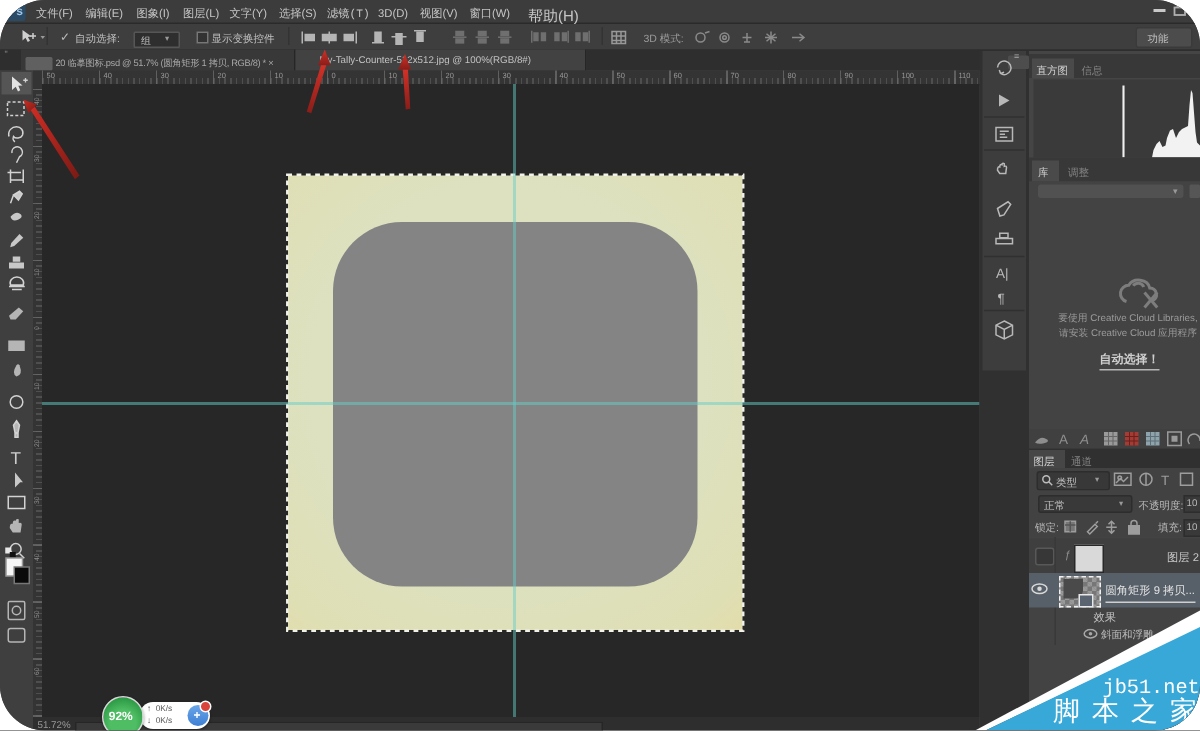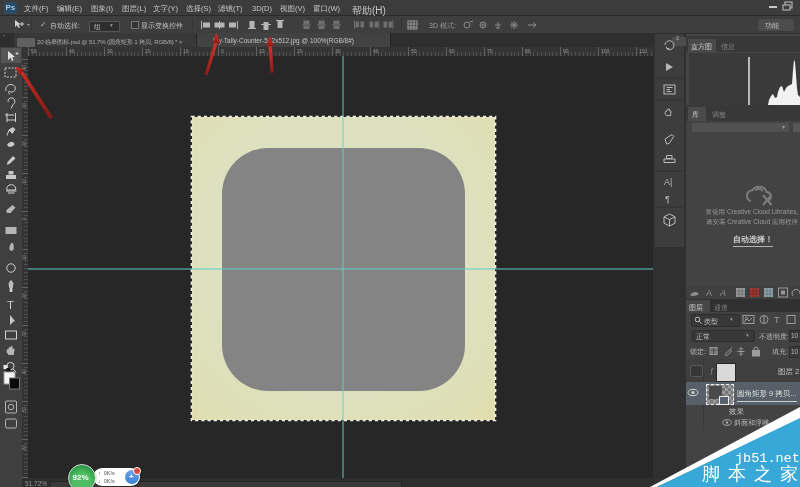--- a/index.html
+++ b/index.html
@@ -1,34 +1,34 @@
 <!DOCTYPE html>
 <html><head>
 <meta charset="utf-8">
 <style>
   html,body{margin:0;padding:0;}
   #app{position:relative;width:800px;height:487px;background:#454545;overflow:hidden;
-       font-family:"Liberation Sans",sans-serif;color:#c8c8c8;}
+       font-family:"Liberation Sans",sans-serif;color:#c8c8c8;border-radius:30px;}
   .abs{position:absolute;}
   .txt{position:absolute;white-space:nowrap;}
 </style>
 </head>
 <body>
 <div id="app">
 
   <div class="abs" style="left:0;top:0;width:800px;height:15px;background:#3c3c3c;border-bottom:1px solid #2a2a2a;"></div>
   <div class="abs" style="left:4px;top:2px;width:13px;height:12px;background:#2a4a66;border-radius:2px;"></div>
   <div class="txt" style="left:5.5px;top:3px;font-size:8px;font-weight:bold;color:#9ec7e8;">Ps</div>
   <div class="txt" style="left:24px;top:4px;font-size:7.5px;color:#c6c6c6;">文件(F)</div>
   <div class="txt" style="left:57px;top:4px;font-size:7.5px;color:#c6c6c6;">编辑(E)</div>
   <div class="txt" style="left:91px;top:4px;font-size:7.5px;color:#c6c6c6;">图象(I)</div>
   <div class="txt" style="left:122px;top:4px;font-size:7.5px;color:#c6c6c6;">图层(L)</div>
   <div class="txt" style="left:153px;top:4px;font-size:7.5px;color:#c6c6c6;">文字(Y)</div>
   <div class="txt" style="left:186px;top:4px;font-size:7.5px;color:#c6c6c6;">选择(S)</div>
-  <div class="txt" style="left:218px;top:4px;font-size:7.5px;color:#c6c6c6;">滤镜(T)</div>
+  <div class="txt" style="left:218px;top:4px;font-size:7.5px;color:#c6c6c6;font-family:Liberation Mono, monospace;">滤镜(T)</div>
   <div class="txt" style="left:252px;top:4px;font-size:7.5px;color:#c6c6c6;">3D(D)</div>
   <div class="txt" style="left:280px;top:4px;font-size:7.5px;color:#c6c6c6;">视图(V)</div>
   <div class="txt" style="left:313px;top:4px;font-size:7.5px;color:#c6c6c6;">窗口(W)</div>
   <div class="txt" style="left:352px;top:4px;font-size:10px;color:#c6c6c6;">帮助(H)</div>
   <div class="abs" style="left:769px;top:6px;width:8px;height:2px;background:#c8c8c8;"></div>
   <svg class="abs" style="left:782px;top:1px;" width="12" height="10">
     <rect x="3" y="1" width="7" height="6" fill="none" stroke="#b0b0b0" stroke-width="1.2"></rect>
     <rect x="1" y="4" width="7" height="5" fill="#3c3c3c" stroke="#b0b0b0" stroke-width="1.2"></rect>
   </svg>
 

